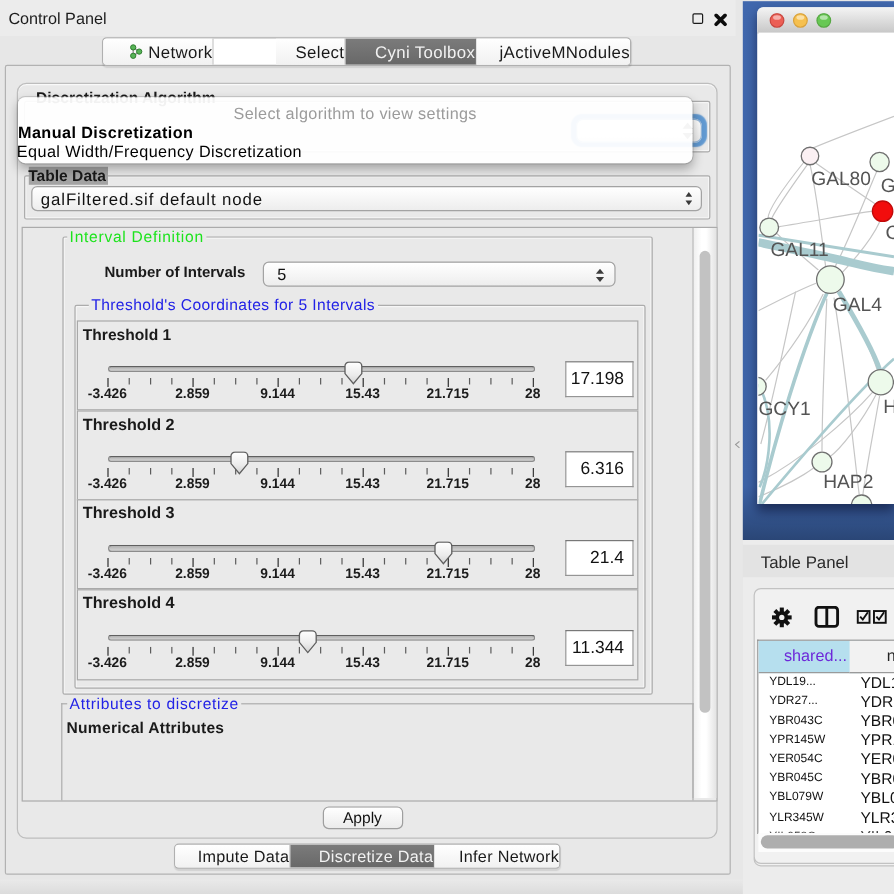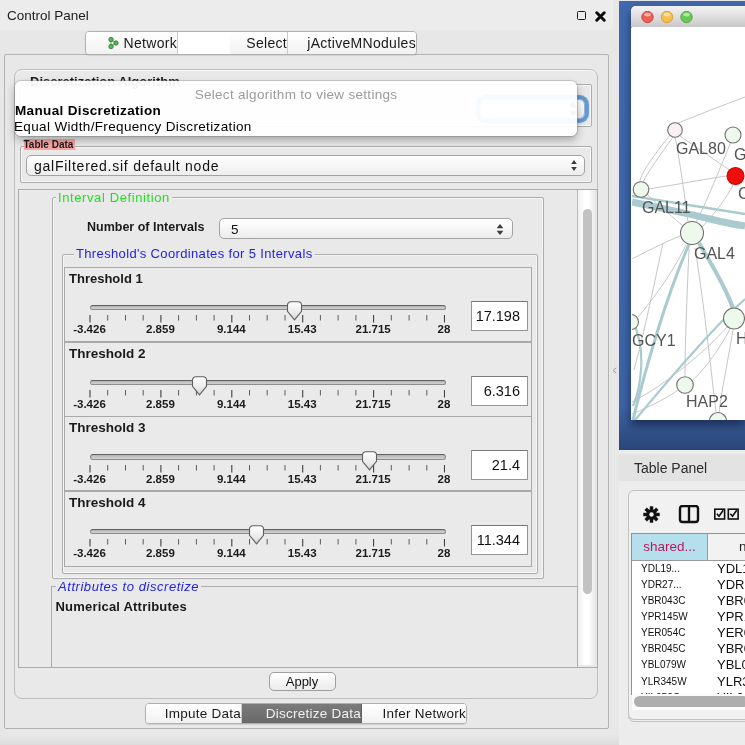--- a/index.html
+++ b/index.html
@@ -48,37 +48,38 @@
           <line x1="4" y1="3.5" x2="9" y2="7" stroke="#9a9a9a" stroke-width="1.2"></line>
           <line x1="4" y1="10.5" x2="9" y2="7" stroke="#9a9a9a" stroke-width="1.2"></line>
           <line x1="4" y1="3.5" x2="4" y2="10.5" stroke="#9a9a9a" stroke-width="1.2"></line>
           <circle cx="4" cy="3.5" r="2.2" fill="#57b457" stroke="#2c7a2c" stroke-width="0.8"></circle>
           <circle cx="4" cy="10.5" r="2.2" fill="#57b457" stroke="#2c7a2c" stroke-width="0.8"></circle>
           <circle cx="9" cy="7" r="2.2" fill="#57b457" stroke="#2c7a2c" stroke-width="0.8"></circle>
         </svg>
       Network</div>
     <div class="tab" style="width:51px;margin-top:48px;">Style</div>
     <div class="tab" style="width:57px;">Select</div>
+    <div class="tab sel" style="width:108px;">Cyni Toolbox</div>
     <div class="tab" style="width:128px;">jActiveMNodules</div>
   </div>
 
   <div class="abs" style="left:14px;top:69px;width:582px;height:628px;background:#e9e9e9;border:1px solid #bdbdbd;border-radius:8px;box-shadow:inset 0 1px 0 rgba(255,255,255,0.7);"></div>
 
   <div class="group" style="left:20px;top:84px;width:570px;height:41px;"></div>
   <div class="lbl bold" style="left:30px;top:74px;font-size:13px;color:#1a1a1a;">Discretization Algorithm</div>
 
   <div class="abs" style="left:480px;top:99px;width:103px;height:18px;border-radius:6px;box-shadow:0 0 1px 3.4px rgba(73,139,204,0.85);background:linear-gradient(#ffffff,#ececec);border:1px solid #93b6da;">
     <svg style="position:absolute;right:6px;top:2px;" width="10" height="14" viewBox="0 0 10 14">
         <path d="M5 0 L9.2 5.2 L0.8 5.2 Z" fill="#555"></path>
         <path d="M5 14 L9.2 8.8 L0.8 8.8 Z" fill="#555"></path>
       </svg>
   </div>
 
   <div class="group" style="left:20px;top:146px;width:570px;height:35px;"></div>
-  <div class="lbl bold" style="left:23.5px;top:139px;font-size:10px;background:#fca5a5;padding:0 2px 0 0;">Table Data</div>
+  <div class="lbl bold" style="left:23.5px;top:139px;font-size:13px;background:#a3a3a3;padding:0 2px 0 0;">Table Data</div>
   <div class="combo" style="left:26px;top:155px;width:557px;height:19px;">
     <div class="ctext" style="font-size:14px;left:7px;letter-spacing:0.75px;">galFiltered.sif default node</div>
     <svg class="updn" style="right:7px;top:4px;" width="6" height="11" viewBox="0 0 6 11">
         <path d="M3 0 L5.8 3.9 L0.2 3.9 Z" fill="#3a3a3a"></path>
         <path d="M3 11 L5.8 7.1 L0.2 7.1 Z" fill="#3a3a3a"></path>
       </svg>
   </div>
 
   <div class="abs" style="left:18px;top:189px;width:578px;height:477px;border:1px solid #ababab;background:#e9e9e9;"></div>
 
@@ -239,21 +240,21 @@
   <div class="lbl" style="left:201.3px;top:547.4px;width:60px;text-align:center;font-size:11.5px;font-weight:700;color:#1b1b1b;">9.144</div>
   <div class="lbl" style="left:272.2px;top:547.4px;width:60px;text-align:center;font-size:11.5px;font-weight:700;color:#1b1b1b;">15.43</div>
   <div class="lbl" style="left:343.1px;top:547.4px;width:60px;text-align:center;font-size:11.5px;font-weight:700;color:#1b1b1b;">21.715</div>
   <div class="lbl" style="left:414.0px;top:547.4px;width:60px;text-align:center;font-size:11.5px;font-weight:700;color:#1b1b1b;">28</div>
   <svg class="abs" style="left:247.6px;top:525.4px;" width="18" height="20" viewBox="0 0 18 20">
       <path d="M1.5 4.1 A3.4 3.4 0 0 1 4.9 0.7 L12.1 0.7 A3.4 3.4 0 0 1 15.5 4.1 L15.5 10.3 L8.5 18.8 L1.5 10.3 Z" fill="url(#thg)" stroke="#5f5f5f" stroke-width="1.1"></path>
     </svg>
   <div class="vbox" style="left:471px;top:524.9px;width:48px;height:28px;line-height:28px;padding-right:7px;">11.344</div>
 
   <div class="abs" style="left:51px;top:586px;width:525px;height:80px;border:1px solid #acacac;border-bottom:none;"></div>
-  <div class="gtitle" style="left:56px;top:580px;color:#2222e6;letter-spacing:0.55px;font-style:italic;">Attributes to discretize</div>
+  <div class="gtitle" style="left:56px;top:580px;color:#2222e6;letter-spacing:0.55px;">Attributes to discretize</div>
   <div class="lbl bold" style="left:55.5px;top:598.5px;font-size:13px;letter-spacing:0.2px;">Numerical Attributes</div>
 
   <div class="abs" style="left:268.5px;top:671.5px;width:65px;height:17px;background:linear-gradient(#ffffff,#f6f6f6 45%,#ebebeb);border:1px solid #9f9f9f;border-radius:5px;text-align:center;font-size:13px;color:#111;line-height:17px;">Apply</div>
 
   <div class="seg" style="left:145px;top:703px;height:19px;font-size:13.5px;letter-spacing:0.25px;">
     <div class="tab" style="width:95px;">Impute Data</div>
     <div class="tab sel" style="width:119px;">Discretize Data</div>
     <div class="tab" style="width:104px;">Infer Network</div>
   </div>
 
@@ -358,21 +359,21 @@
     <line x1="46" y1="1" x2="46" y2="17" stroke="#111" stroke-width="2.4"></line>
     <g stroke="#111" fill="none">
       <rect x="71.8" y="4.2" width="9.8" height="9.8" stroke-width="1.6"></rect>
       <path d="M73.8 8.8 L76 11.3 L80.2 5.2" stroke-width="1.6"></path>
       <rect x="85.3" y="4.2" width="9.8" height="9.8" stroke-width="1.6"></rect>
       <path d="M87.3 8.8 L89.5 11.3 L93.7 5.2" stroke-width="1.6"></path>
     </g>
   </svg>
 
   <div class="abs" style="left:631px;top:533px;width:114px;height:161px;border:1px solid #929292;border-right:none;border-bottom:none;background:#fff;overflow:hidden;">
-    <div style="position:absolute;left:0;top:0;width:75px;height:26px;background:#b6dfee;border-right:1px solid #9a9a9a;border-bottom:1px solid #9a9a9a;font-size:13.5px;color:#be185d;text-align:center;line-height:26px;">shared...</div>
+    <div style="position:absolute;left:0;top:0;width:75px;height:26px;background:#b6dfee;border-right:1px solid #9a9a9a;border-bottom:1px solid #9a9a9a;font-size:13.5px;color:#6d28d9;text-align:center;line-height:26px;padding-left:10px;">shared...</div>
     <div style="position:absolute;left:76px;top:0;width:60px;height:26px;background:#f2f2f2;border-bottom:1px solid #9a9a9a;font-size:13.5px;color:#222;padding-left:31px;line-height:26px;">na</div>
     <div style="position:absolute;left:9px;top:26.5px;font-size:10px;color:#111;line-height:16.15px;">YDL19...<br>YDR27...<br>YBR043C<br>YPR145W<br>YER054C<br>YBR045C<br>YBL079W<br>YLR345W<br>YIL052C</div>
     <div style="position:absolute;left:85px;top:26.5px;font-size:13px;color:#111;line-height:16.15px;white-space:nowrap;">YDL1<br>YDR2<br>YBR0<br>YPR1<br>YER0<br>YBR0<br>YBL0<br>YLR3<br>YIL0</div>
   </div>
   <div class="abs" style="left:632px;top:694px;width:113px;height:16px;background:#fcfcfc;"></div>
   <div class="abs" style="left:634px;top:696px;width:115px;height:11px;background:#aeaeae;border-radius:6px;"></div>
   <div class="abs" style="left:628px;top:710px;width:130px;height:9px;background:#f1f1f1;border-bottom:1px solid #c2c2c2;border-left:1px solid #c2c2c2;border-radius:0 0 0 6px;"></div>
 
   <div class="abs" style="left:15px;top:81px;width:562px;height:55px;background:rgba(255,255,255,0.94);border-radius:6px;box-shadow:0 4px 9px rgba(0,0,0,0.3), 0 0 0 1px rgba(150,150,150,0.35);"></div>
   <div class="lbl" style="left:15px;top:87px;width:562px;text-align:center;font-size:13.5px;color:#9b9b9b;letter-spacing:0.3px;">Select algorithm to view settings</div>

